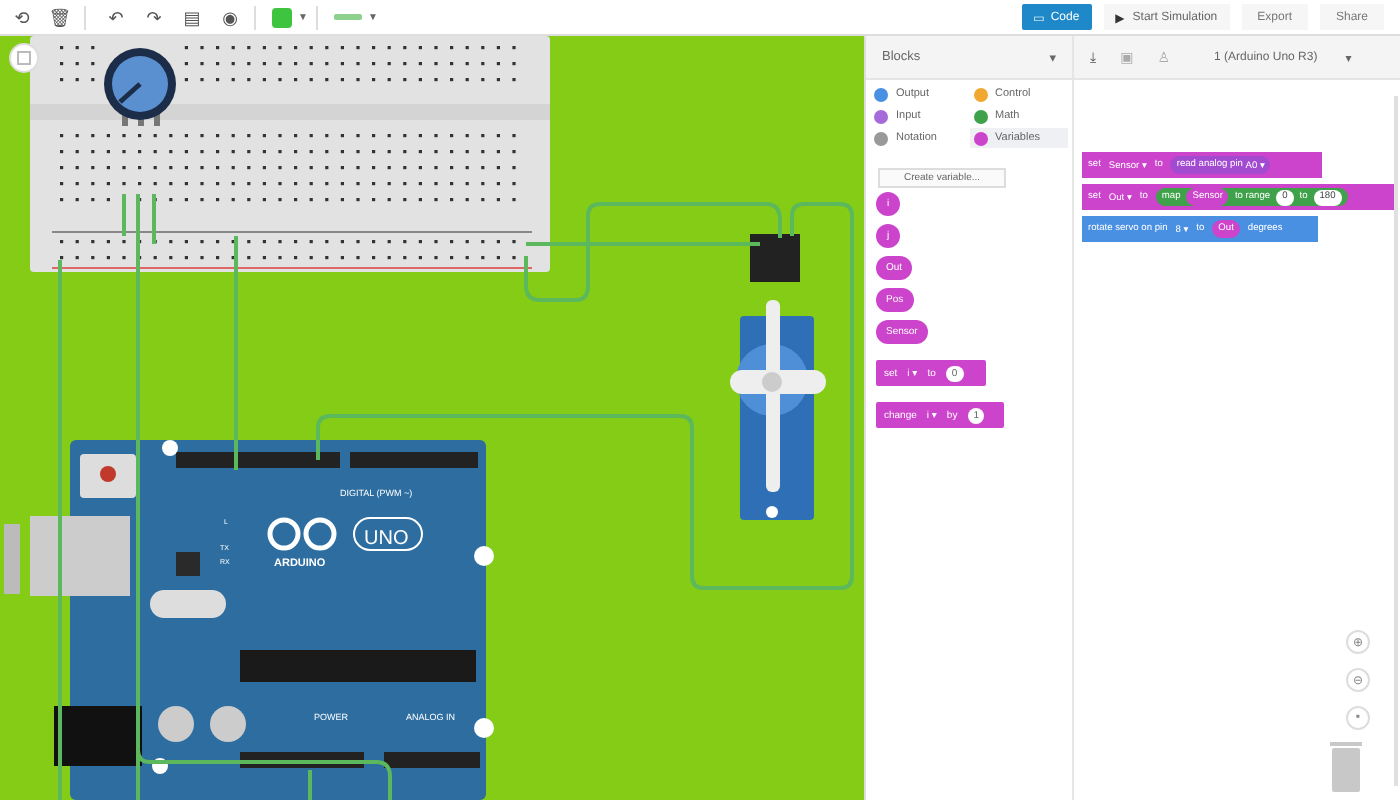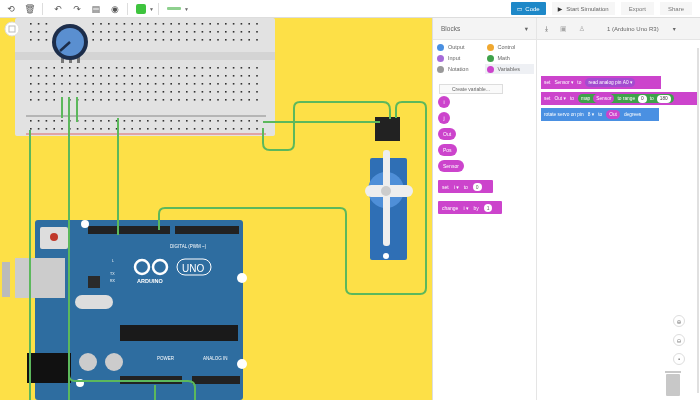--- a/index.html
+++ b/index.html
@@ -7,21 +7,21 @@
 .topbar{position:absolute;left:0;top:0;width:700px;height:18px;background:#fff;border-bottom:1px solid #ddd;display:flex;align-items:center}
 .tb-icon{width:16px;height:14px;display:flex;align-items:center;justify-content:center;color:#555;font-size:9px;margin-left:3px}
 .tb-sep{width:1px;height:12px;background:#ddd;margin:0 4px}
 .color-sw{width:10px;height:10px;background:#3ec43e;border-radius:2px;margin-left:4px}
 .caret{font-size:5px;color:#666;margin-left:3px}
 .wire-sw{width:14px;height:3px;background:#8ed08e;margin-left:4px;border-radius:1px}
 .tb-right{position:absolute;right:8px;top:2px;display:flex;gap:6px;align-items:center}
 .code-btn{background:#1e88c8;color:#fff;font-size:6px;height:13px;padding:0 6px;display:flex;align-items:center;gap:3px;border-radius:1px}
 .sim-btn{height:13px;padding:0 6px;display:flex;align-items:center;gap:4px;font-size:6px;color:#666;background:#f6f6f6}
 .plain-btn{height:13px;padding:0 8px;display:flex;align-items:center;font-size:6px;color:#777;background:#f6f6f6}
-.canvas{position:absolute;left:0;top:18px;width:432px;height:382px;background:#fde047;overflow:hidden}
+.canvas{position:absolute;left:0;top:18px;width:432px;height:382px;background:#84cc16;overflow:hidden}
 .panel{position:absolute;left:432px;top:18px;width:268px;height:382px;background:#fff;border-left:1px solid #ddd}
 .pal{position:absolute;left:0;top:0;width:104px;height:382px;background:#fff;border-right:1px solid #e5e5e5}
 .pal-head{height:22px;background:#f4f4f4;display:flex;align-items:center;justify-content:space-between;padding:0 8px 0 8px;font-size:6.5px;color:#666;border-bottom:1px solid #e5e5e5}
 .cats{display:grid;grid-template-columns:1fr 1fr;padding:2px 2px;row-gap:1px}
 .cat{display:flex;align-items:center;gap:4px;font-size:5.5px;color:#666;height:10px;padding-left:2px}
 .cat.sel{background:#eef0f4}
 .dot{width:7px;height:7px;border-radius:50%}
 .create-var{margin:8px 0 0 6px;width:64px;height:10px;border:1px solid #ddd;background:#fafafa;font-size:5px;display:flex;align-items:center;justify-content:center;color:#666}
 .var-pill{position:absolute;left:5px;height:12px;background:#cc44cc;border-radius:7px;color:#fff;font-size:5px;display:flex;align-items:center;justify-content:center;padding:0 5px;min-width:12px}
 .blk{position:absolute;background:#cc44cc;color:#fff;font-size:5px;height:13px;display:flex;align-items:center;padding:0 4px;gap:5px;border-radius:1px}

